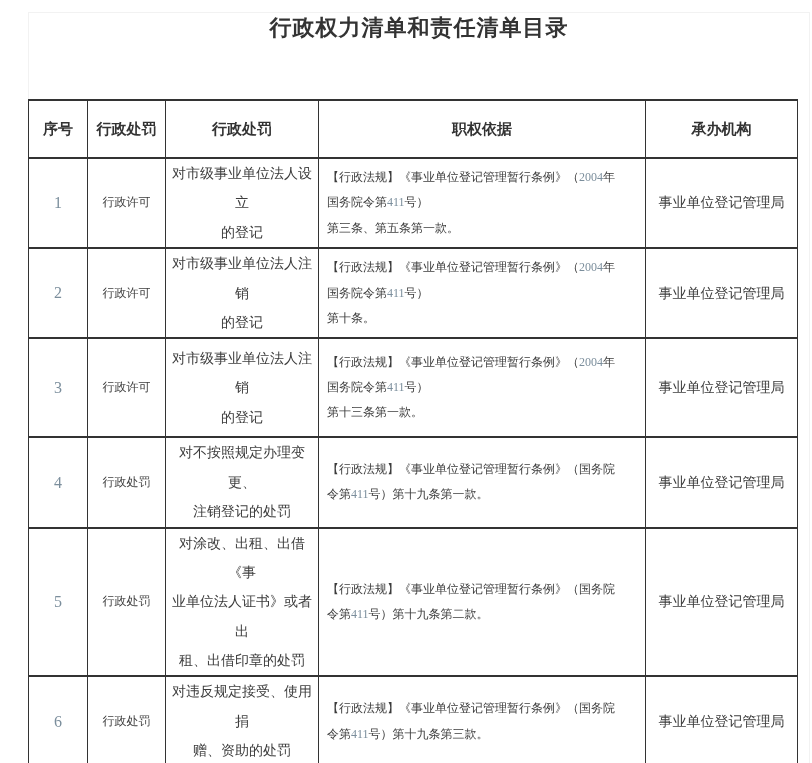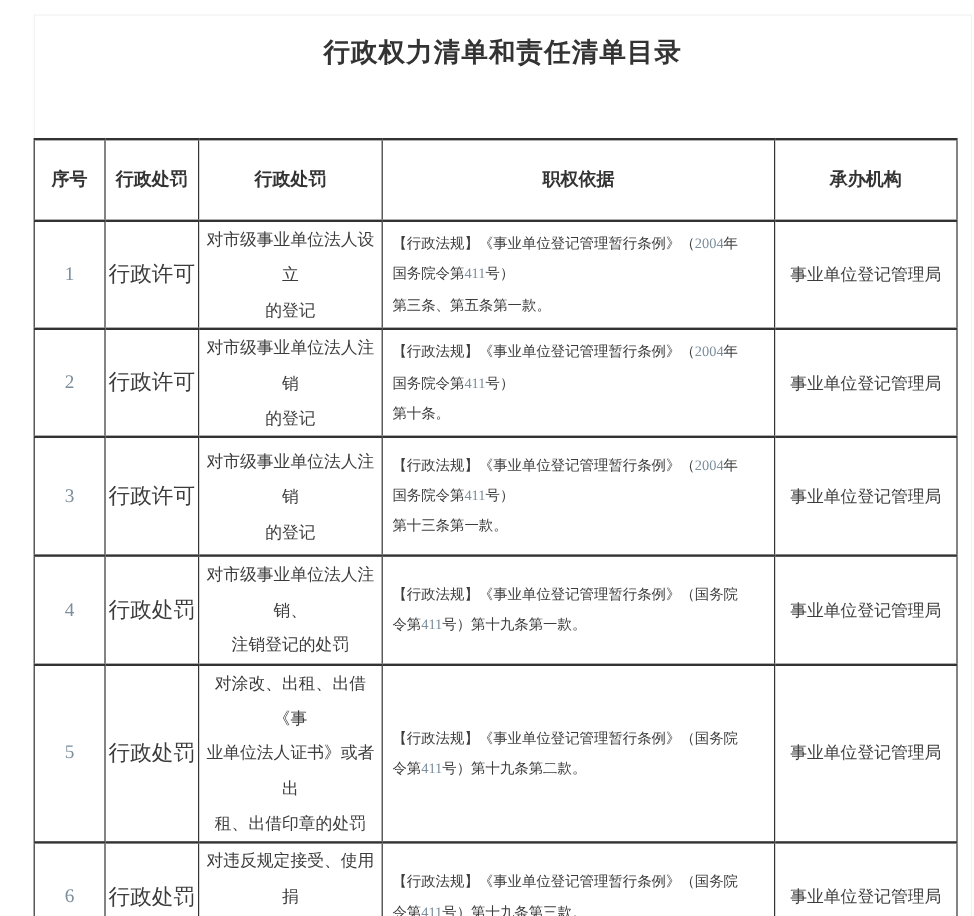--- a/index.html
+++ b/index.html
@@ -11,21 +11,20 @@
   }
   .panel {
     margin: 12px 0 0 28px;
     width: 782px;
     min-height: 723px;
     border: 1px solid #f2f2f2;
     background: #ffffff;
     padding-bottom: 10px;
   }
   .doc-title {
-    margin-top: 16px;
     text-align: center;
     font-size: 22px;
     font-weight: 700;
     color: #333333;
     letter-spacing: 1px;
   }
   table.power-table {
     border-collapse: collapse;
     table-layout: fixed;
     width: 769px;
@@ -36,36 +35,36 @@
     border: 1px solid #333333;
     border-top-width: 2px;
     border-bottom-width: 2px;
     text-align: center;
     vertical-align: middle;
     font-size: 14px;
     line-height: 2.1;
     white-space: pre-line;
     overflow: hidden;
   }
-  .power-table thead tr { height: 68px; }
+  .power-table thead tr { height: 58px; }
   .power-table th { font-size: 15px; font-weight: 700; color: #333333; white-space: nowrap; }
   tbody tr:nth-child(1) { height: 84px; }
   tbody tr:nth-child(2) { height: 84px; }
   tbody tr:nth-child(3) { height: 99px; }
   tbody tr:nth-child(4) { height: 67px; }
   tbody tr:nth-child(5) { height: 92px; }
   tbody tr:nth-child(6) { height: 69px; }
   tbody tr:nth-child(7) { height: 69px; }
   td.serial { font-size: 15px; }
   td.basis {
     text-align: left;
     padding: 0 8px;
     font-size: 12px;
   }
-  td.type { font-size: 18px; }
+  td.type { font-size: 12px; }
   td.type-large { font-size: 17px; }
   td.agency { font-size: 14px; }
   .num {
     font-family: "Liberation Serif", "DejaVu Serif", serif;
     color: #7b8e9c;
   }
   td.serial .num { font-size: 16px; }
 </style>
 </head>
 <body>
@@ -117,21 +116,21 @@
         <td class="name">对市级事业单位法人注销
 的登记</td>
         <td class="basis">【行政法规】《事业单位登记管理暂行条例》（<span class="num">2004</span>年
 国务院令第<span class="num">411</span>号）
 第十三条第一款。</td>
         <td class="agency">事业单位登记管理局</td>
       </tr>
       <tr>
         <td class="serial"><span class="num">4</span></td>
         <td class="type">行政处罚</td>
-        <td class="name">对市级事业单位法人注销、
+        <td class="name">对不按照规定办理变更、
 注销登记的处罚</td>
         <td class="basis">【行政法规】《事业单位登记管理暂行条例》（国务院
 令第<span class="num">411</span>号）第十九条第一款。</td>
         <td class="agency">事业单位登记管理局</td>
       </tr>
       <tr>
         <td class="serial"><span class="num">5</span></td>
         <td class="type">行政处罚</td>
         <td class="name">对涂改、出租、出借《事
 业单位法人证书》或者出

